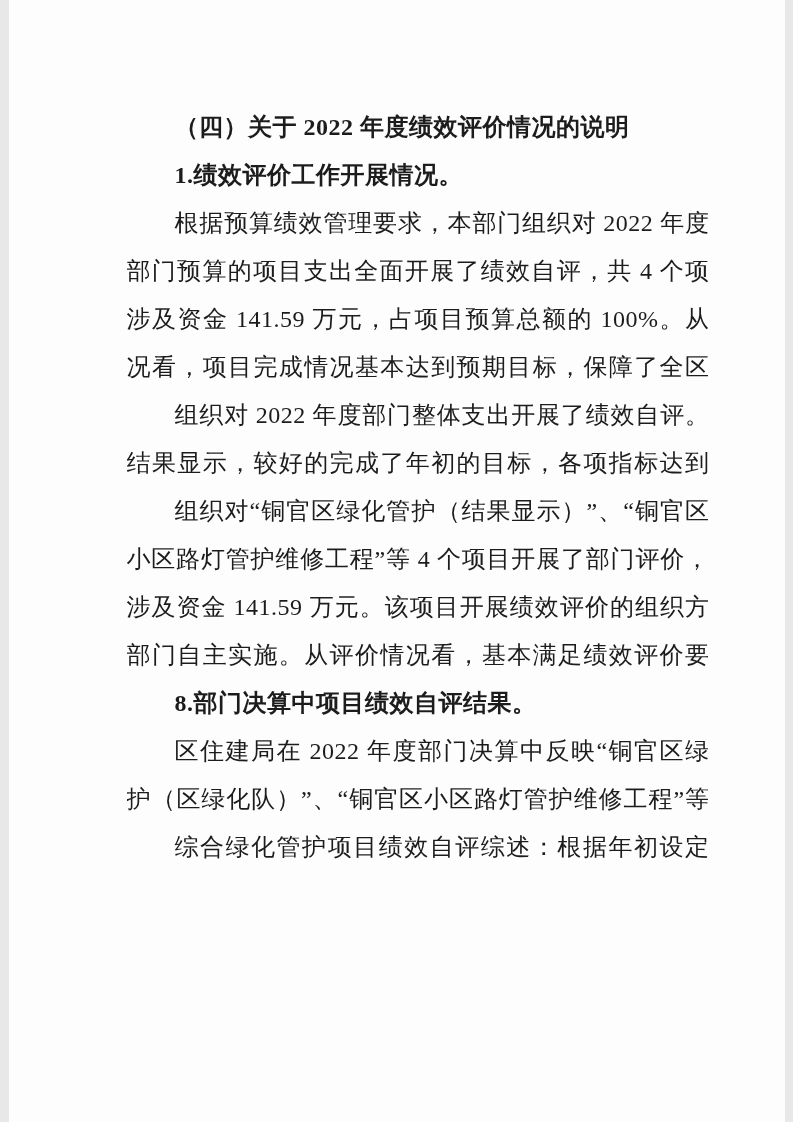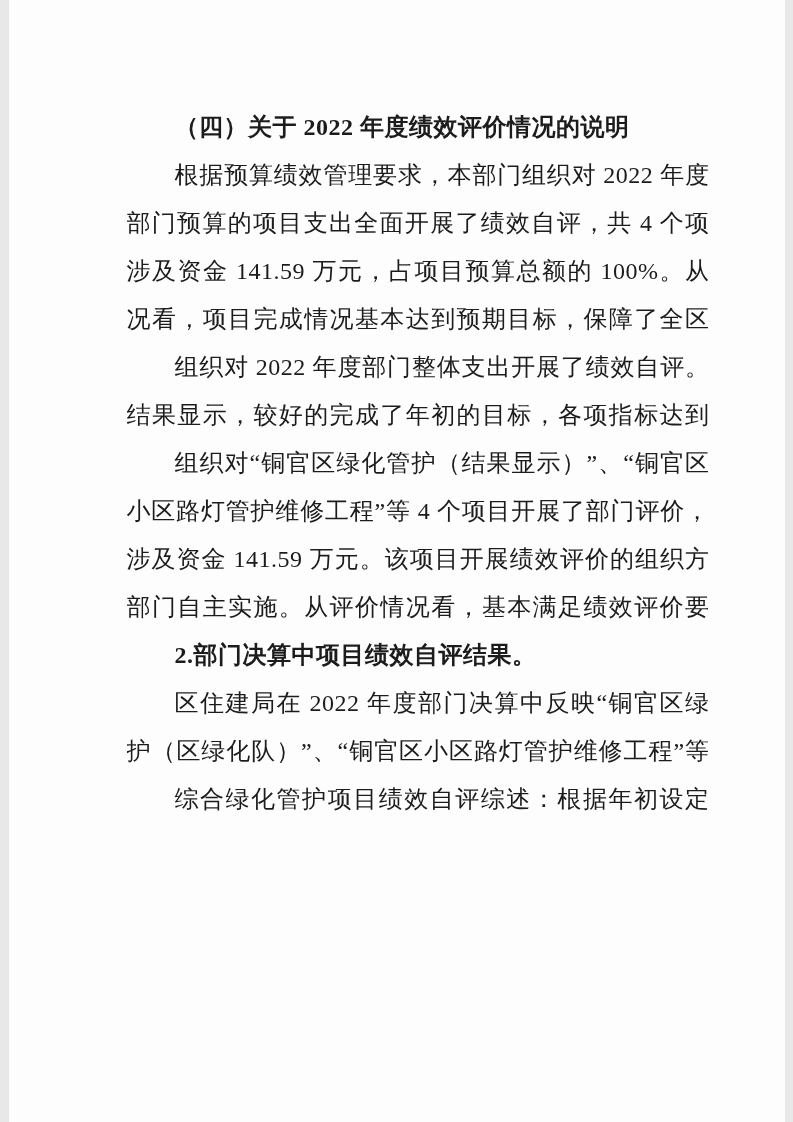--- a/index.html
+++ b/index.html
@@ -37,38 +37,41 @@
     text-align-last: left;
   }
 </style>
 </head>
 <body>
 
 <div class="page" style="background: rgb(253, 253, 253); color: rgb(28, 28, 28);">
     <div class="block title">
       <div class="line first last">（四）关于 2022 年度绩效评价情况的说明</div>
     </div>
+    <div class="block heading">
+      <div class="line first last">1.绩效评价工作开展情况。</div>
+    </div>
     <div class="block para">
       <div class="line first full">根据预算绩效管理要求，本部门组织对 2022 年度纳入</div>
       <div class="line full">部门预算的项目支出全面开展了绩效自评，共 4 个项目，</div>
       <div class="line full">涉及资金 141.59 万元，占项目预算总额的 100%。从评价情</div>
       <div class="line full">况看，项目完成情况基本达到预期目标，保障了全区城市</div>
     </div>
     <div class="block para">
       <div class="line first full">组织对 2022 年度部门整体支出开展了绩效自评。评价</div>
       <div class="line full">结果显示，较好的完成了年初的目标，各项指标达到预期</div>
     </div>
     <div class="block para">
       <div class="line first full">组织对“铜官区绿化管护（结果显示）”、“铜官区</div>
       <div class="line full">小区路灯管护维修工程”等 4 个项目开展了部门评价，共</div>
       <div class="line full">涉及资金 141.59 万元。该项目开展绩效评价的组织方式为</div>
       <div class="line last">部门自主实施。从评价情况看，基本满足绩效评价要求。</div>
     </div>
     <div class="block heading">
-      <div class="line first last">2.部门决算中项目绩效自评结果。</div>
+      <div class="line first last">8.部门决算中项目绩效自评结果。</div>
     </div>
     <div class="block para">
       <div class="line first full">区住建局在 2022 年度部门决算中反映“铜官区绿化管</div>
       <div class="line full">护（区绿化队）”、“铜官区小区路灯管护维修工程”等 3</div>
     </div>
     <div class="block para">
       <div class="line first last">综合绿化管护项目绩效自评综述：根据年初设定的绩</div>
     </div>
   </div>
 

